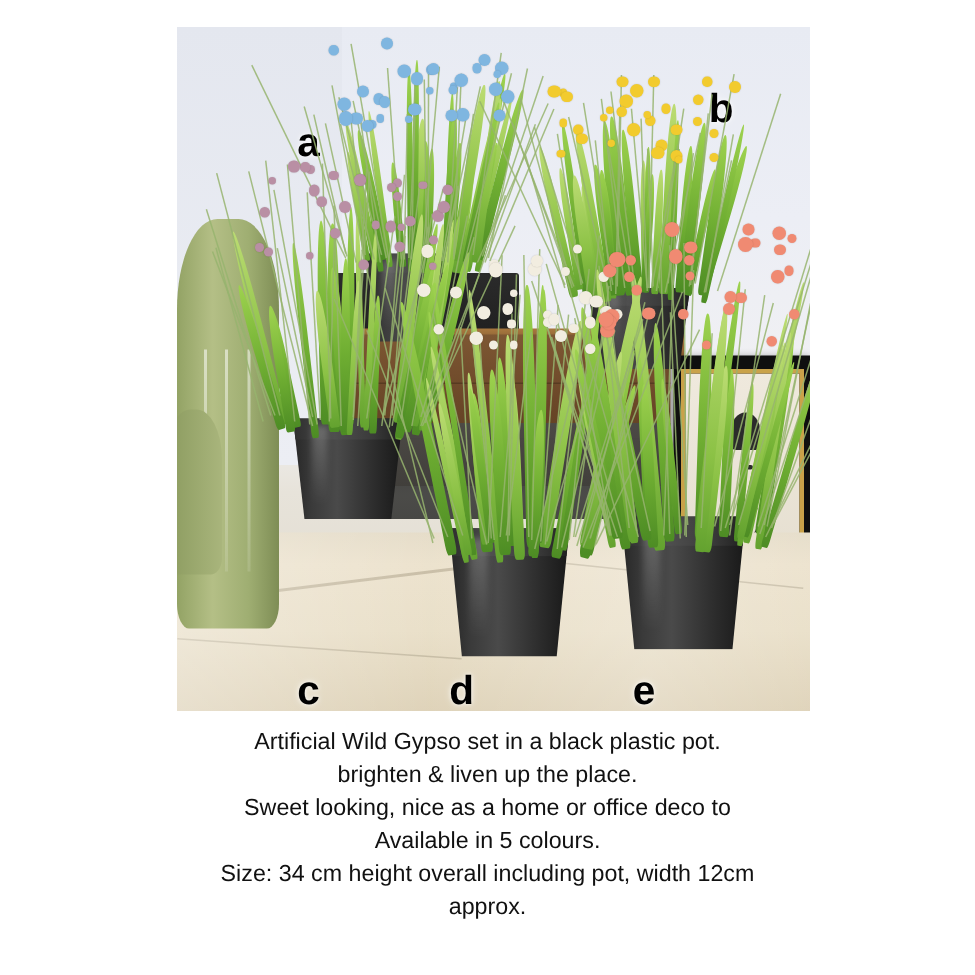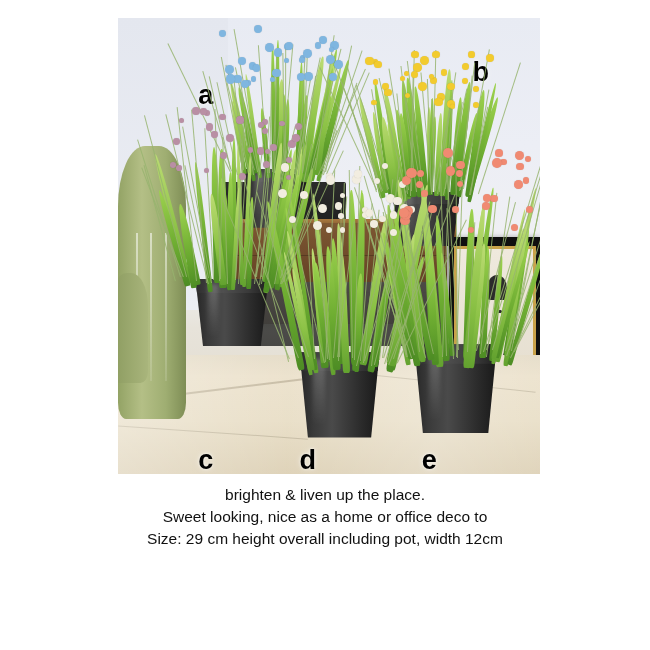--- a/index.html
+++ b/index.html
@@ -678,16 +678,19 @@
 
   <div class="label" style="left:19%;top:14%;font-size:27px;">a</div>
   <div class="label" style="left:84%;top:9%;font-size:27px;">b</div>
   <div class="label" style="left:19%;top:94%;font-size:27px;">c</div>
   <div class="label" style="left:43%;top:94%;font-size:27px;">d</div>
   <div class="label" style="left:72%;top:94%;font-size:27px;">e</div>
 
 </div>
 
 <div id="caption">
+  <div>Artificial Wild Gypso set in a black plastic pot.</div>
   <div>brighten &amp; liven up the place.</div>
   <div>Sweet looking, nice as a home or office deco to</div>
-  <div>Size: 29 cm height overall including pot, width 12cm</div>
+  <div>Available in 5 colours.</div>
+  <div>Size: 34 cm height overall including pot, width 12cm</div>
+  <div>approx.</div>
 </div>
 
 </body></html>

